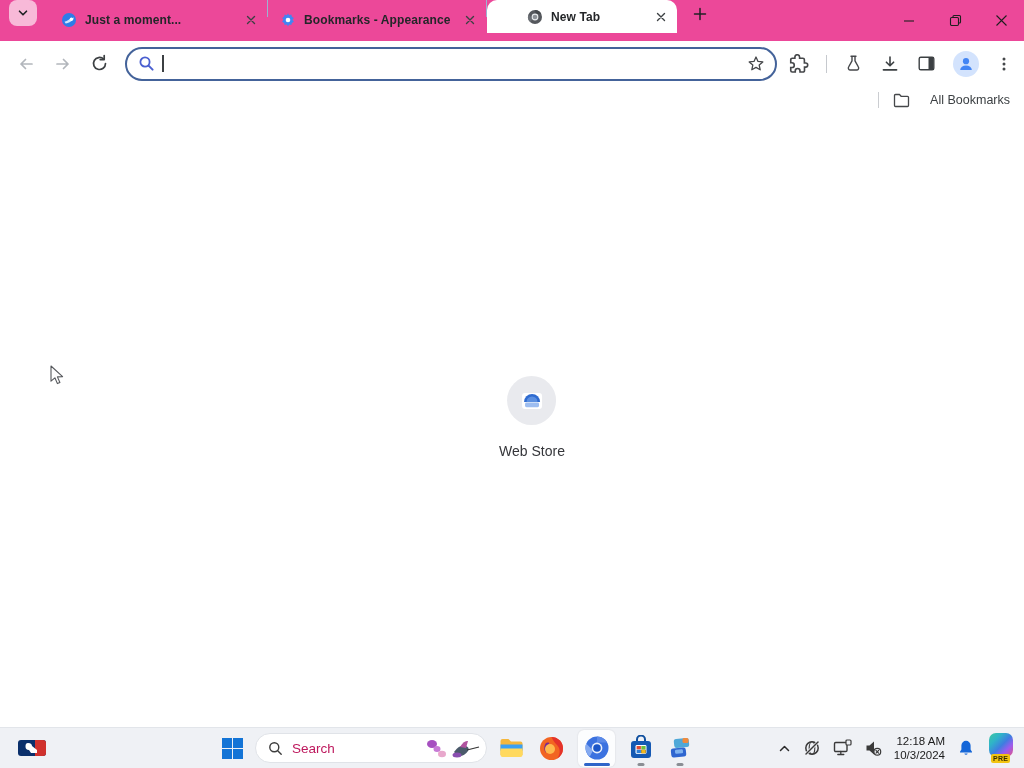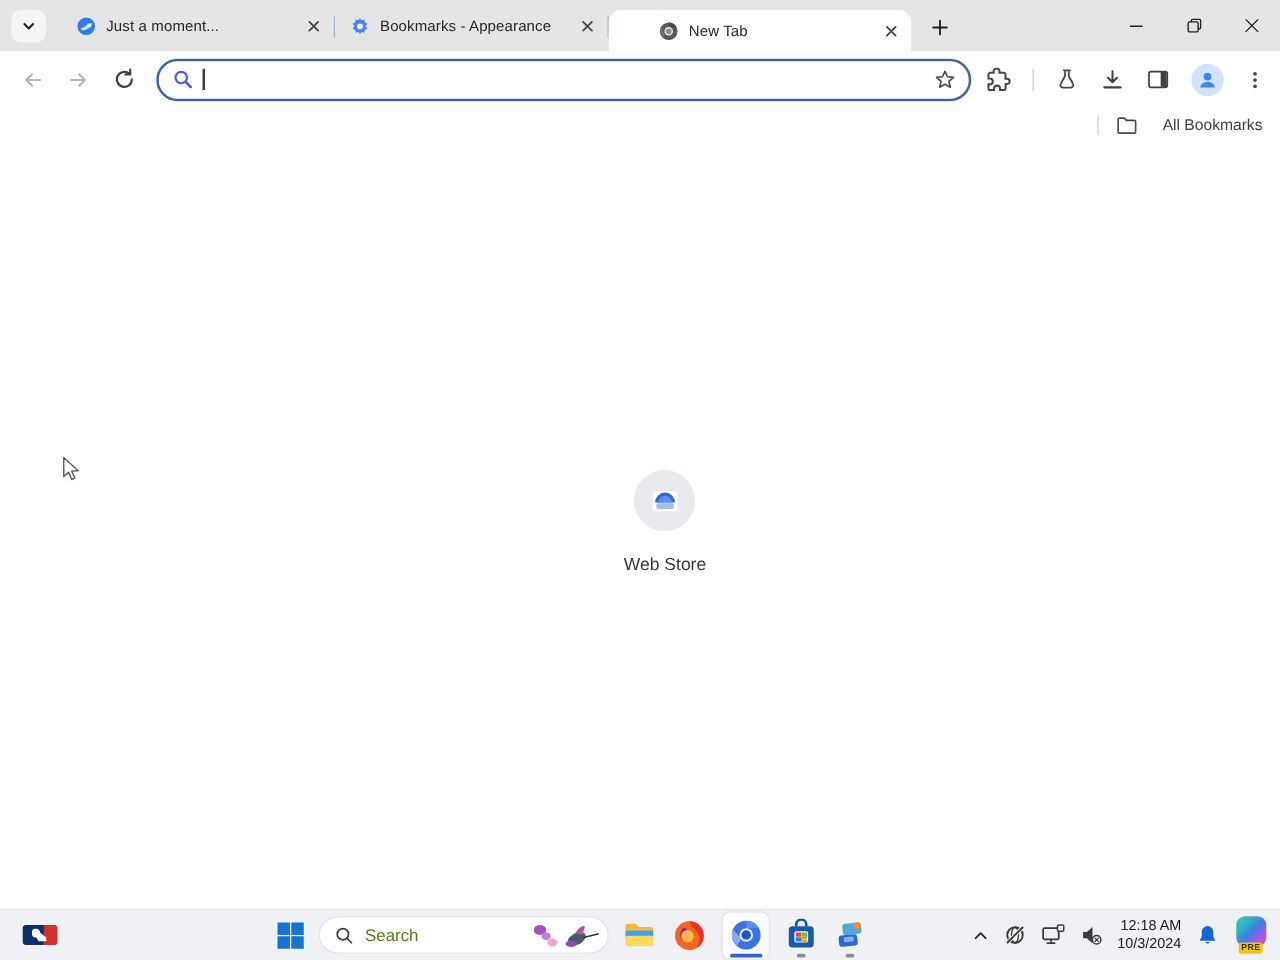--- a/index.html
+++ b/index.html
@@ -1,25 +1,25 @@
 <!DOCTYPE html>
 <html><head>
 <meta charset="utf-8">
 <style>
   * { margin:0; padding:0; box-sizing:border-box; }
   html,body { width:1024px; height:768px; overflow:hidden; }
   body { font-family:"Liberation Sans", sans-serif; background:#fff; position:relative; }
   .screen { position:absolute; inset:0; width:1024px; height:768px; }
 
   
-  .tabstrip { height:41px; background:#e5e5e5; display:flex; align-items:flex-end; position:relative; }
+  .tabstrip { height:41px; background:#ec4899; display:flex; align-items:flex-start; position:relative;font-weight:bold; }
   .tab-search-btn { width:28px; height:26px; margin:0 12px 7px 9px; background:rgba(255,255,255,.62);
     border-radius:8px; display:flex; align-items:center; justify-content:center; flex:0 0 auto; cursor:pointer; }
   .tab { width:218px; height:40px; display:flex; align-items:center; padding:0 8px 0 12px; gap:8px; flex:0 0 auto; }
-  .tab.active { width:242px; height:33px; background:#fff; border-radius:10px 10px 0 0;padding-left:40px; }
+  .tab.active { width:190px; height:33px; background:#fff; border-radius:10px 10px 0 0;padding-left:40px; }
   .tab-title { flex:1; font-size:12px; color:#242629; white-space:nowrap; overflow:hidden; text-overflow:ellipsis; letter-spacing:.1px; }
   .tab-close { width:17px; height:17px; border-radius:50%; display:flex; align-items:center; justify-content:center; flex:0 0 auto; cursor:pointer; }
   .tab-sep { width:1px; height:17px; background:#9db2d2; margin-bottom:11px; flex:0 0 auto; }
   .favicon { width:16px; height:16px; flex:0 0 auto; display:flex; align-items:center; justify-content:center; }
   .newtab-btn { width:27px; height:27px; margin:0 0 6px 9px; border-radius:8px; display:flex; align-items:center; justify-content:center; flex:0 0 auto; cursor:pointer; }
   .win-controls { margin-left:auto; display:flex; height:41px; align-self:flex-start; }
   .win-btn { width:46px; height:41px; display:flex; align-items:center; justify-content:center; cursor:pointer; }
 
   
   .toolbar { height:45px; background:#fff; display:flex; align-items:center; padding:0 10px; }
@@ -52,21 +52,21 @@
   .mlb-logo { position:absolute; left:18px; top:50%; transform:translateY(-50%); cursor:pointer; }
   .tb-center { position:absolute; left:219px; top:0; height:100%; display:flex; align-items:center; gap:9px; }
   .tb-app { position:relative; height:100%; display:flex; align-items:center; justify-content:center; padding:0 2px; cursor:pointer; }
   .app-chip { width:37px; height:37px; background:#fcfdfe; border-radius:6px; box-shadow:0 0 2px rgba(0,0,0,.12);
     display:flex; align-items:center; justify-content:center; }
   .dash { position:absolute; bottom:2px; left:50%; transform:translateX(-50%); height:3px; border-radius:2px; }
   .dash.small { width:7px; background:#8a8e94; }
   .dash.active { width:26px; background:#2e65c9; }
   .search-pill { width:232px; height:30px; background:#fff; border:1px solid #e0e3e8; border-radius:15px;
     display:flex; align-items:center; padding:0 4px 0 12px; gap:9px; cursor:pointer; position:relative; overflow:hidden; }
-  .search-pill span { font-size:13.5px; color:#4d7c0f; flex:1; }
+  .search-pill span { font-size:13.5px; color:#be185d; flex:1; }
   .tb-tray { position:absolute; right:9px; top:0; height:100%; display:flex; align-items:center; gap:12px; }
   .tray-icon { display:flex; align-items:center; justify-content:center; cursor:pointer; }
   .clock { text-align:right; font-size:11.5px; line-height:14px; color:#1b1b1b; cursor:pointer; }
   .pre-wrap { position:relative; width:28px; height:30px; cursor:pointer; }
   .pre-blob { position:absolute; top:0; left:2px; width:24px; height:24px; border-radius:7px;
     background:linear-gradient(135deg,#3ec9a0 0%, #2fb3c9 28%, #3f7de0 52%, #9a5cf0 72%, #e8527e 100%); }
   .pre-badge { position:absolute; bottom:0; left:4px; background:#f2c411; border-radius:2px; padding:0 2px;
     font-size:7px; font-weight:bold; color:#3a2e00; line-height:9px; letter-spacing:.3px; }
 </style>
 </head>

